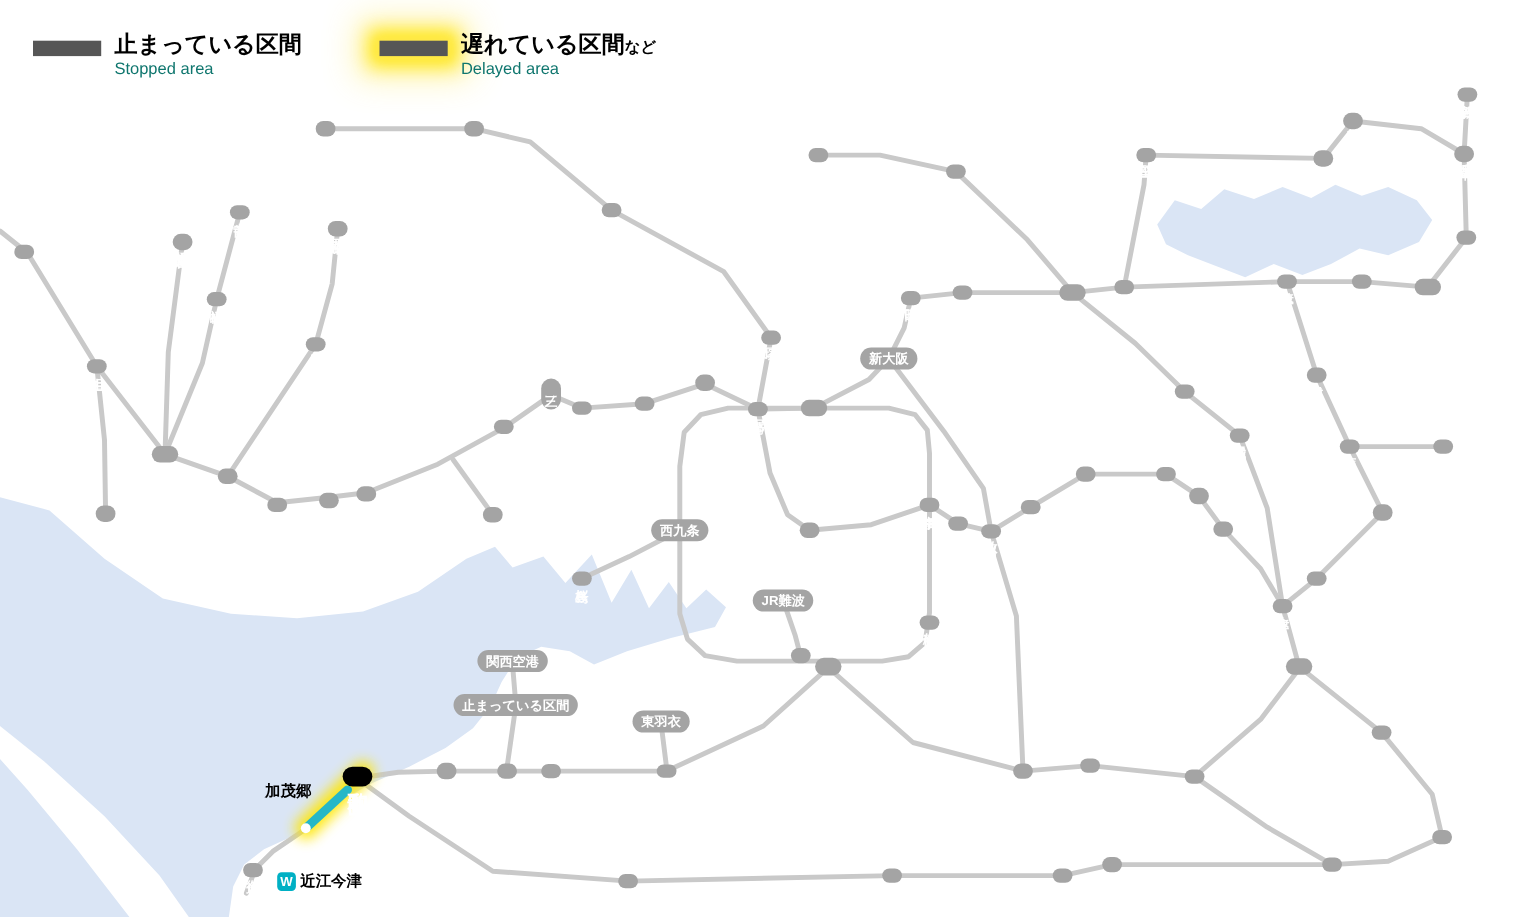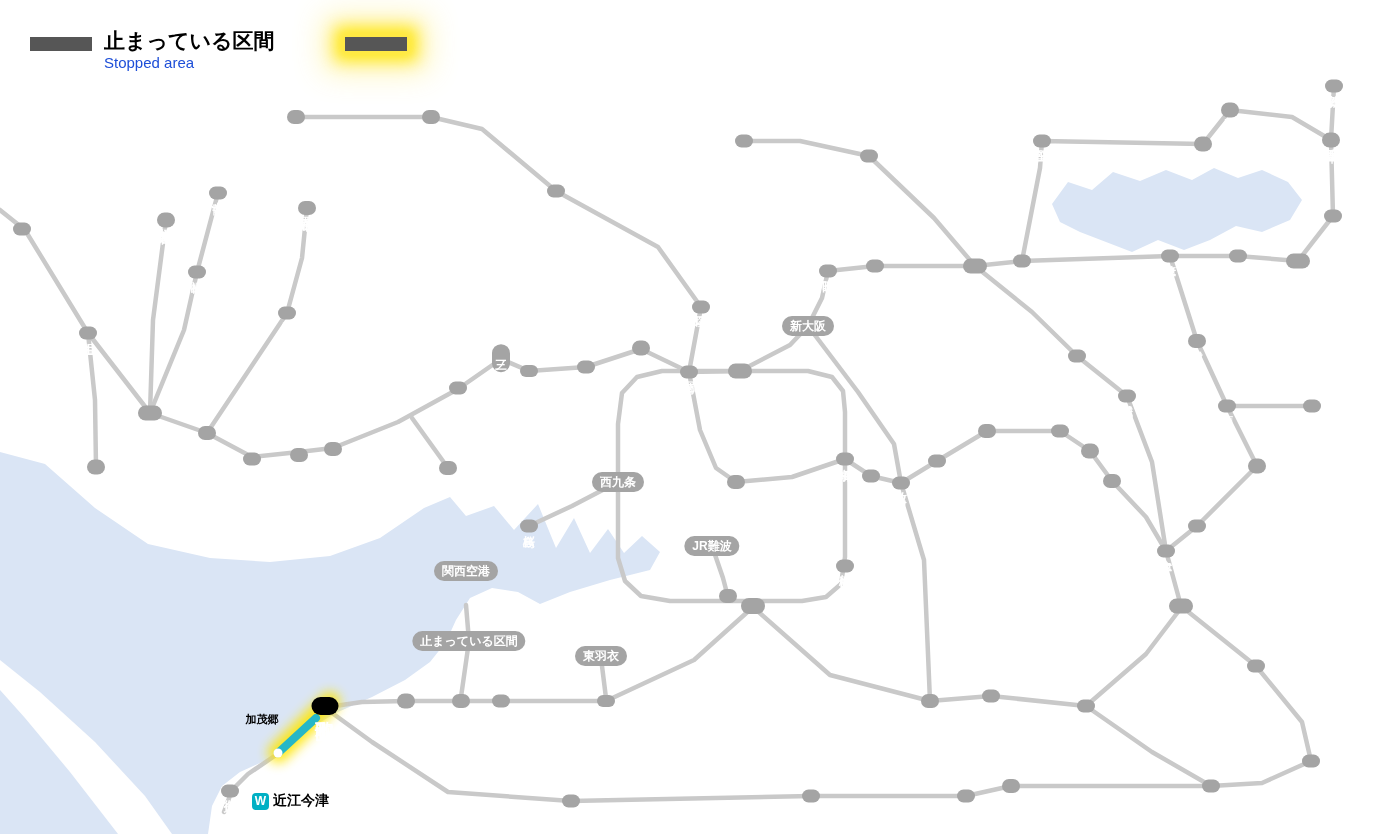--- a/index.html
+++ b/index.html
@@ -9,33 +9,33 @@
   #stations{position:absolute;inset:0;z-index:2;pointer-events:none;}
 
   
   .st{position:absolute;transform:translate(-50%,-50%);background:#a4a4a4;color:#fff;
       font-weight:bold;white-space:nowrap;z-index:3;}
   .st.v{writing-mode:vertical-rl;text-orientation:upright;font-size:12px;line-height:1;
         letter-spacing:1px;padding:6px 3px 5px;border-radius:11px;}
   .st.h{font-size:12px;line-height:1;padding:4px 8px;border-radius:10px;}
   .st.v.mj{font-size:16px;padding:7px 4px 6px;border-radius:14px;}
   .st.hl{background:#000;font-size:19px;padding:8px 4px 7px;border-radius:16px;z-index:4;}
-  .st.lb{background:transparent;color:#000;font-size:11px;padding:0;border-radius:0;z-index:5;}
+  .st.lb{background:transparent;color:#000;font-size:14px;padding:0;border-radius:0;z-index:5;}
 
   
   .legend-item{position:absolute;top:28px;display:flex;align-items:flex-start;z-index:10;}
   #legend-stopped{left:30px;}
   #legend-delayed{left:345px;}
   .legend-bar{width:62px;height:14px;background:#565656;margin-top:9px;flex:0 0 auto;}
   .legend-bar.delayed{box-shadow:0 0 6px 3px #ffe94d,0 0 16px 10px rgba(255,229,0,.85),
                       0 0 30px 20px rgba(255,233,80,.45);}
   .legend-texts{margin-left:12px;display:flex;flex-direction:column;}
   .legend-ja{font-size:21px;font-weight:bold;color:#000;line-height:1.25;}
   .legend-ja .suffix{font-size:14px;}
-  .legend-en{font-size:15px;color:#1d4ed8;line-height:1.2;}
+  .legend-en{font-size:15px;color:#0f766e;line-height:1.2;}
 
   
   #kinokuni-label{position:absolute;left:250px;top:790px;z-index:6;display:flex;align-items:center;
       gap:4px;background:#fff;border-radius:5px;padding:2px 7px 2px 2px;font-weight:bold;
       font-size:14px;color:#000;}
   #kinokuni-label .w-mark{width:17px;height:17px;background:#00b0c4;color:#fff;border-radius:4px;
       display:flex;align-items:center;justify-content:center;font-size:12px;font-weight:bold;}
 </style>
 </head>
 <body>
@@ -159,36 +159,40 @@
       <div class="st v n" style="left: 1011px; top: 786px;">吉野口</div>
       <div class="st v n" style="left: 966px; top: 796px;">五条</div>
       <div class="st v n" style="left: 811px; top: 796px;">橋本</div>
       <div class="st v n" style="left: 571px; top: 801px;">粉河</div>
       <div class="st v hl" style="left: 325px; top: 706px;">和歌山</div>
       <div class="st v n" style="left: 406px; top: 701px;">和泉砂川</div>
       <div class="st v n" style="left: 461px; top: 701px;">日根野</div>
       <div class="st v n" style="left: 501px; top: 701px;">熊取</div>
       <div class="st v n" style="left: 606px; top: 701px;">鳳</div>
       <div class="st h n" style="left: 601px; top: 656px;">東羽衣</div>
-      <div class="st h n" style="left: 466px; top: 571px;">関西空港</div>
+      <div class="st h n" style="left: 466px; top: 601px;">関西空港</div>
       <div class="st h n" style="left: 469px; top: 641px;">止まっている区間</div>
       <div class="st v n" style="left: 230px; top: 791px;">御坊</div>
       <div class="st h lb" style="left: 262px; top: 719px;">加茂郷</div>
     </div>
 
   <div class="legend-item" id="legend-stopped">
     <span class="legend-bar"></span>
     <span class="legend-texts">
       <span class="legend-ja">止まっている区間</span>
       <span class="legend-en">Stopped area</span>
     </span>
   </div>
 
   <div class="legend-item" id="legend-delayed">
     <span class="legend-bar delayed"></span>
+    <span class="legend-texts">
+      <span class="legend-ja"><span>遅れている区間</span><span class="suffix">など</span></span>
+      <span class="legend-en">Delayed area</span>
+    </span>
   </div>
 
   <div id="kinokuni-label">
     <span class="w-mark">W</span>
     <span>近江今津</span>
   </div>
 
 </div>
 
 </body></html>

